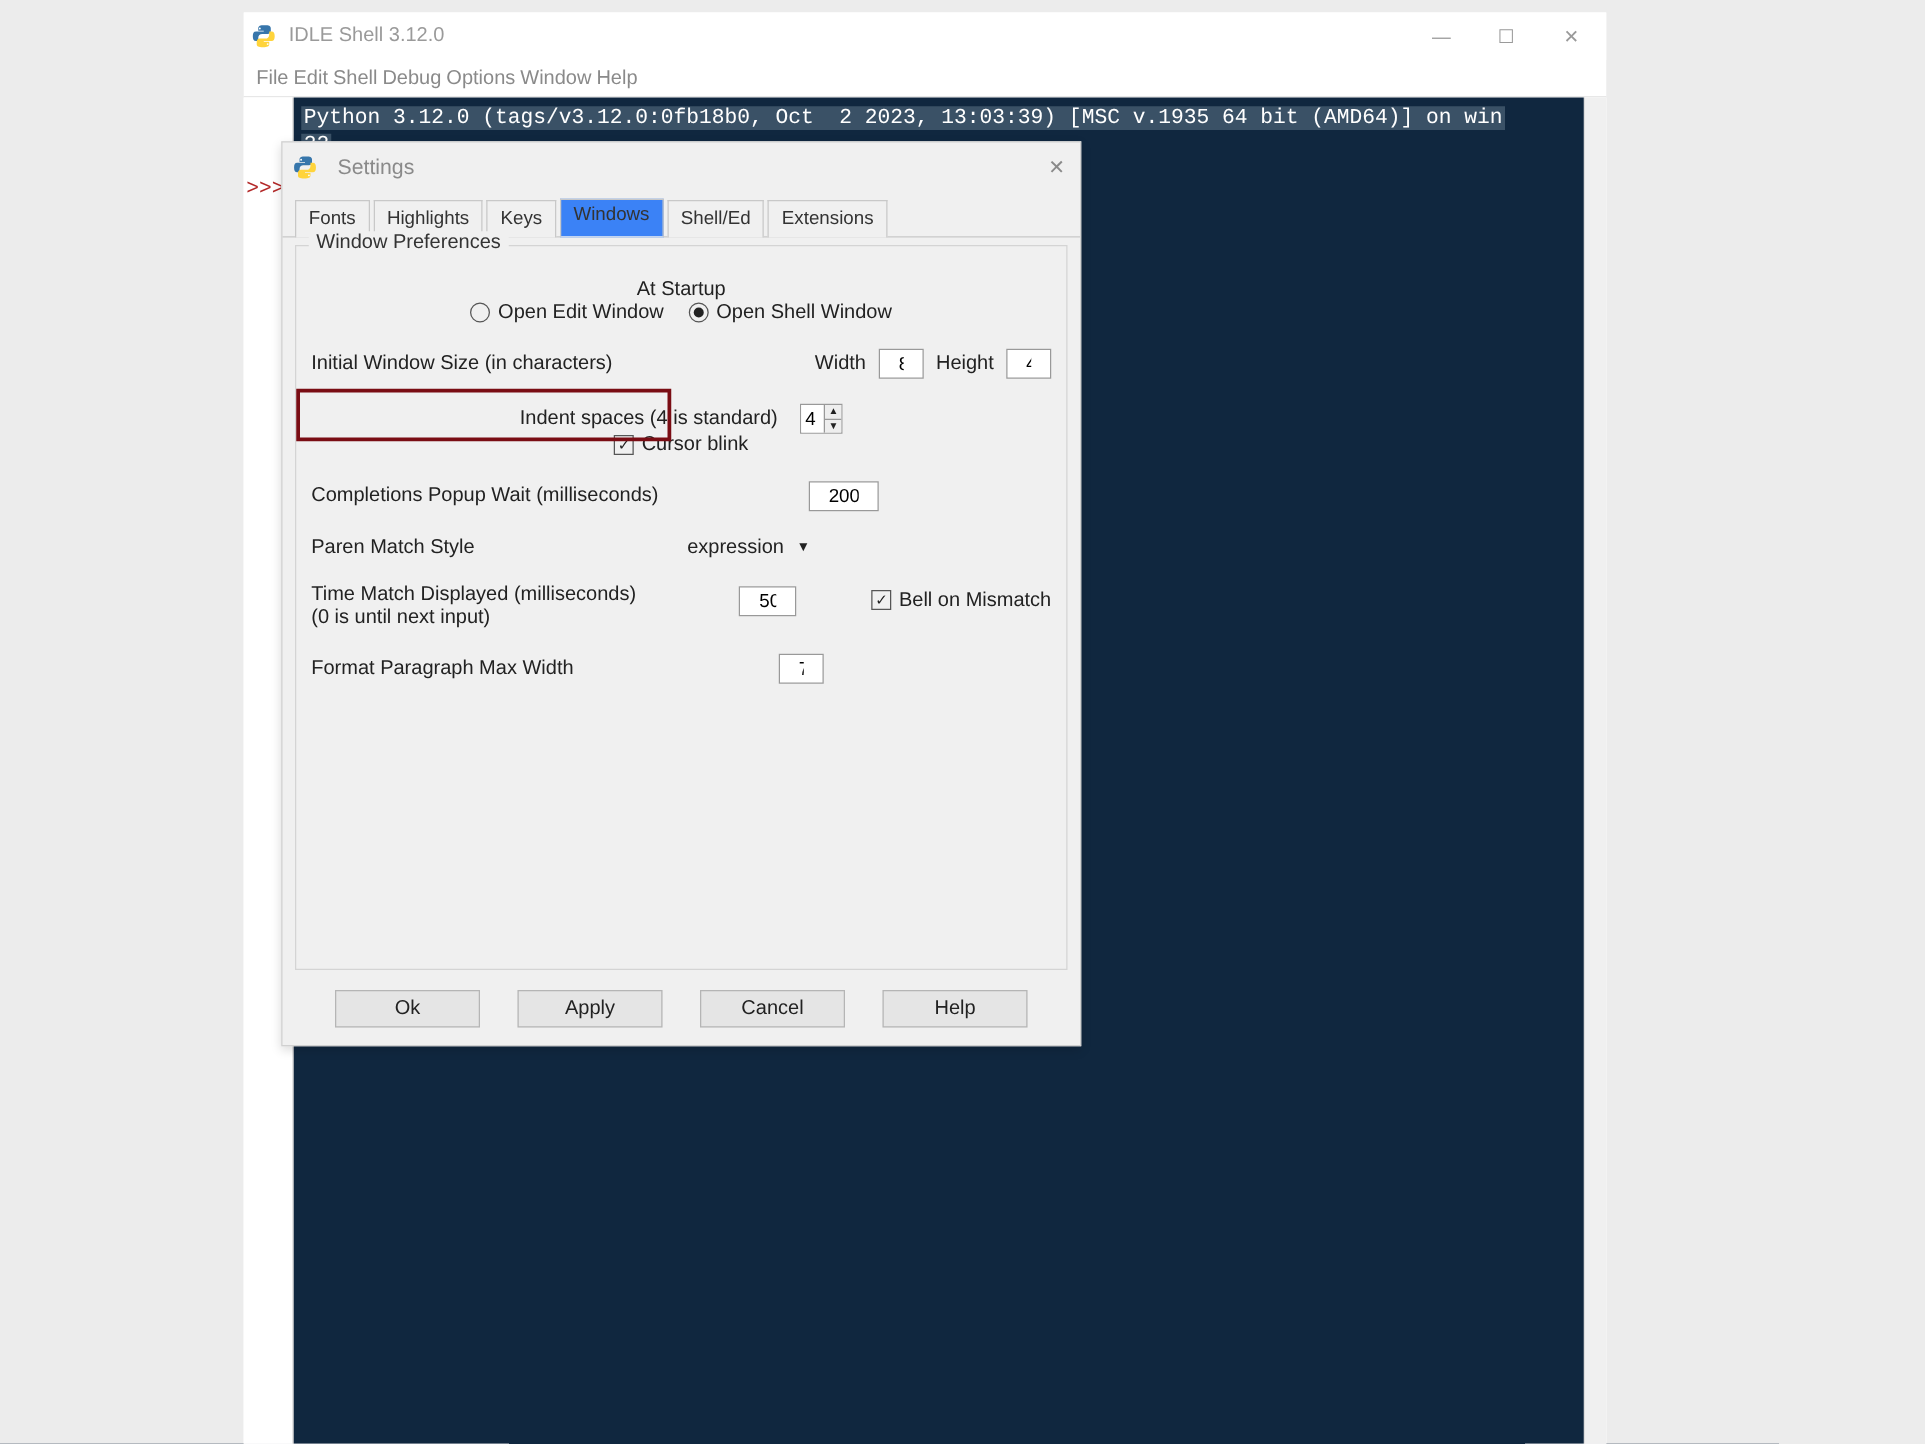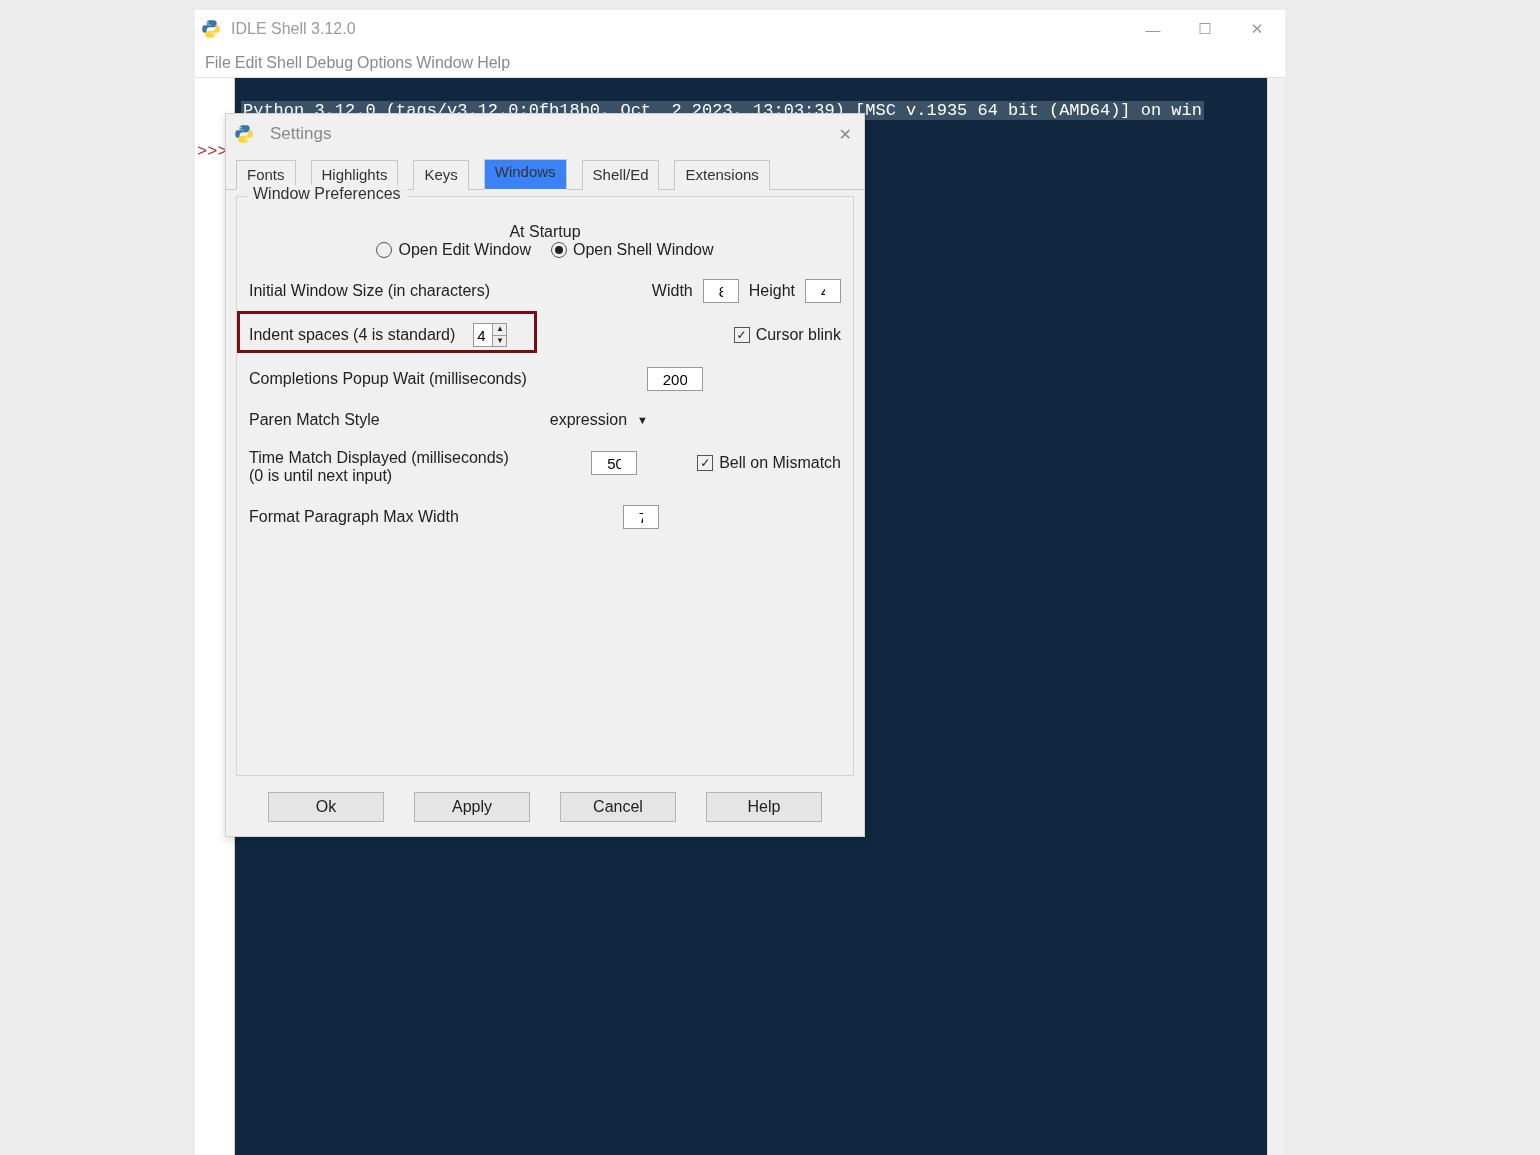--- a/index.html
+++ b/index.html
@@ -58,21 +58,21 @@
     flex:1; background:#10273f; position:relative;
     font-family:"Consolas","Courier New",monospace;
     color:#fff; font-size:17px;
     padding:6px 8px 0 6px;
   }
   .sel-header{
     background:#3a5166;
     display:inline;
     padding:0 2px;
   }
-  .textpane .line{ white-space:pre; line-height:22px;margin-top:16px;}
+  .textpane .line{ white-space:pre; line-height:22px;}
   .scrollbar{
     width:18px; background:#f0f0f0; border-left:1px solid #dcdcdc;
   }
   .scrollbar-track{ height:100%; }
 
   
   .settings {
     position:absolute;
     left:225px; top:113px;
     width:640px; height:724px;
@@ -83,21 +83,21 @@
     color:#444;
   }
   .settings-titlebar{
     height:40px; display:flex; align-items:center;
     padding:0 12px 0 8px; color:#8a8a8a;
   }
   .settings-titlebar .title{flex:1; font-size:17px; margin-left:6px;}
   .close-x{ font-size:16px; color:#8a8a8a; }
 
   .tabstrip{
-    display:flex; align-items:flex-end; gap:16px;
+    display:flex; align-items:flex-end; gap:4px;
     padding:0 10px; margin-top:4px;
     border-bottom:1px solid #c8c8c8;
   }
   .tab{
     padding:5px 10px 7px 10px; font-size:15px;
     border:1px solid #c8c8c8; border-bottom:none;
     background:#f0f0f0; margin-right:-1px;
     position:relative; top:1px;
     color:#333;
   }
@@ -268,21 +268,21 @@
         <div class="row" style="justify-content:space-between;">
           <span class="row-label">Initial Window Size  (in characters)</span>
           <span style="display:flex;align-items:center;gap:10px;">
             <span>Width</span>
             <input class="num-input" value="80" style="">
             <span>Height</span>
             <input class="num-input" value="40" style="">
           </span>
         </div>
 
-        <div class="row" style="justify-content:space-between;position:relative;">
+        <div class="row" style="justify-content:space-between;position:relative;flex-direction:column;">
           <div class="highlight" style="left:-12px;top:-12px;width:300px;height:42px;"></div>
           <span style="display:flex;align-items:center;gap:18px;">
             <span class="row-label">Indent spaces (4 is standard)</span>
             <span class="spinner">
               <input value="4" style="">
               <span class="arrows">
                 <div>▲</div>
                 <div>▼</div>
               </span>
             </span>
@@ -306,21 +306,21 @@
           </span>
         </div>
 
         <div class="row" style="justify-content:space-between;align-items:flex-start;">
           <span style="display:flex;flex-direction:column;">
             <span class="row-label">Time Match Displayed (milliseconds)</span>
             <span class="row-label">(0 is until next input)</span>
           </span>
           <span style="display:flex;align-items:center;gap:60px;margin-top:2px;">
             <input class="num-input" style="width: 46px;" value="500">
-            <span style="display:flex;align-items:center;">
+            <span style="display:flex;align-items:flex-start;">
               <span class="check checked"></span>
               <span>Bell on Mismatch</span>
             </span>
           </span>
         </div>
 
         <div class="row" style="gap:164px;">
           <span class="row-label">Format Paragraph Max Width</span>
           <input class="num-input" value="72" style="">
         </div>

